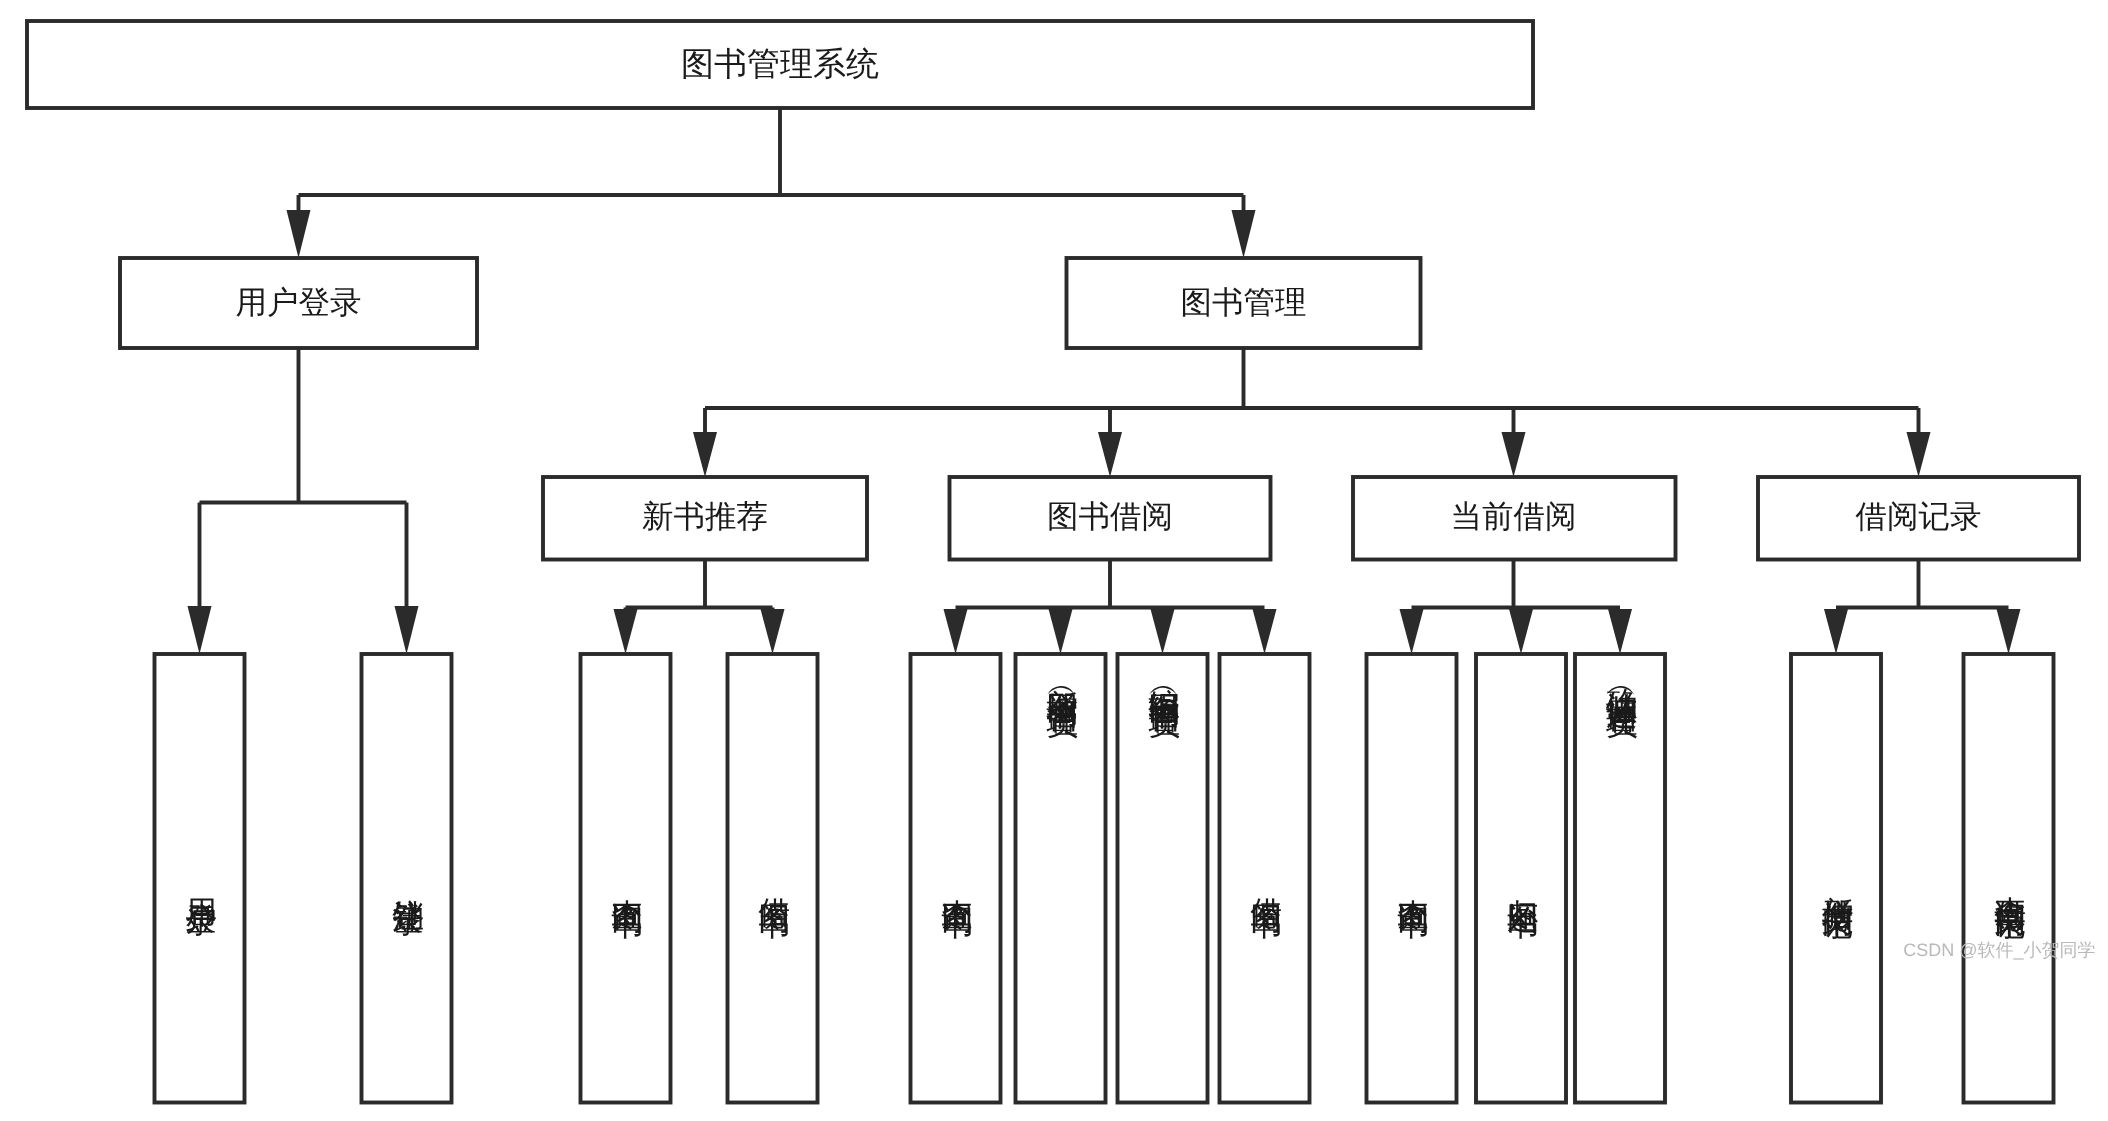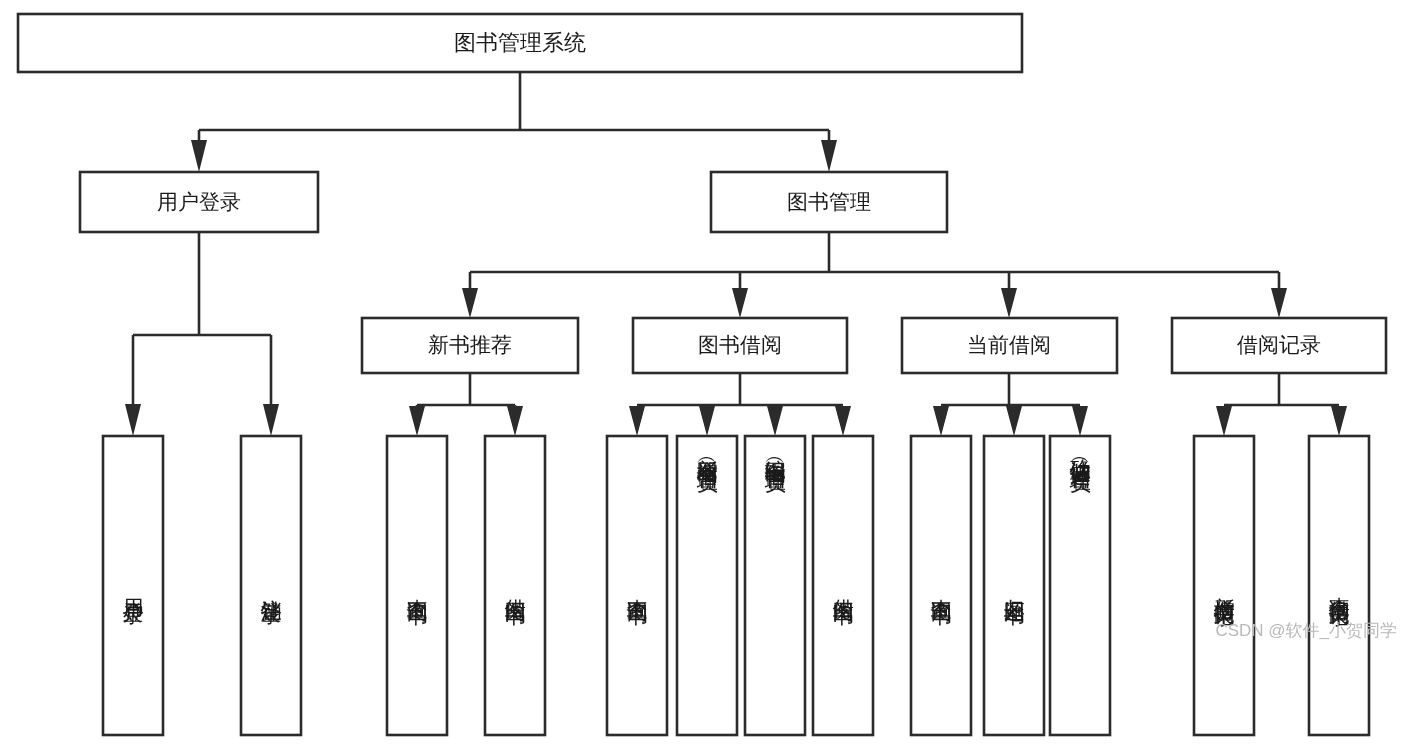--- a/index.html
+++ b/index.html
@@ -73,21 +73,21 @@
     color: #1a1a1a;
     letter-spacing: 2px;
     white-space: nowrap;
     text-align: center;
   }
   .watermark {
     position: absolute;
     right: 8px;
     bottom: 6px;
     font-family: "Liberation Sans", "DejaVu Sans", sans-serif;
-    font-size: 17px;
+    font-size: 12px;
     color: #b9b9b9;
     white-space: nowrap;
     user-select: none;
   }
 </style>
 </head>
 <body>
 
 <div id="diagram-root">
 

